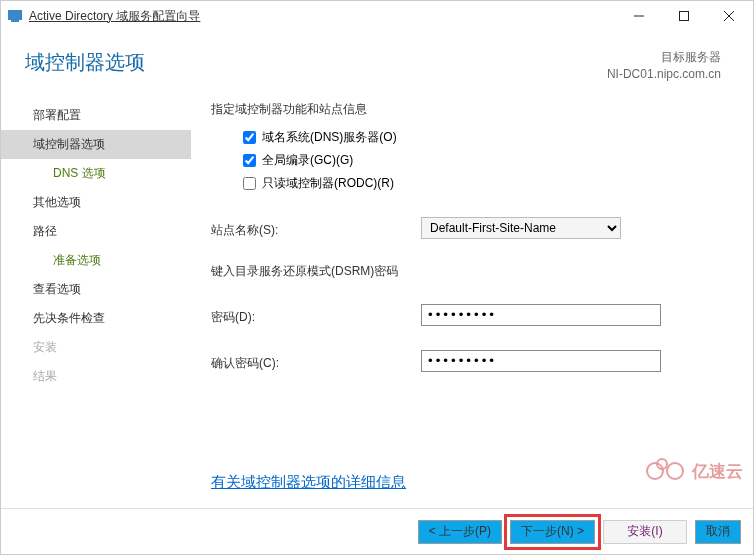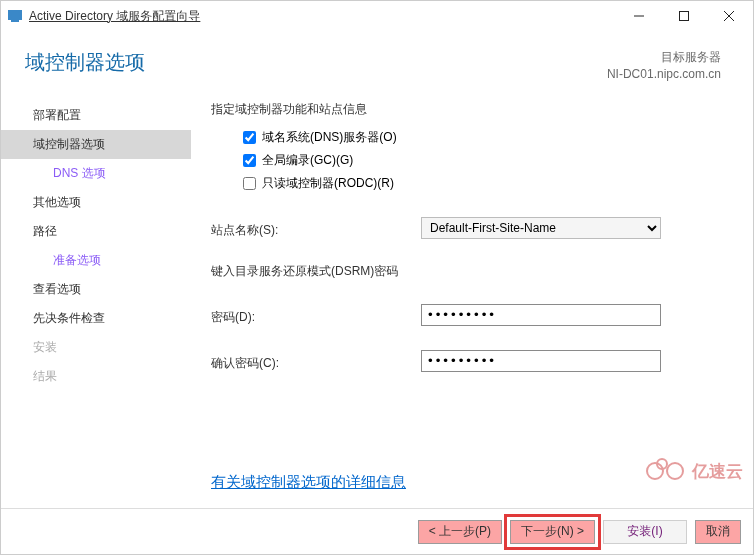--- a/index.html
+++ b/index.html
@@ -60,21 +60,21 @@
     width: 190px;
     padding: 0 0 0 0;
   }
   .sb-item {
     padding: 6px 12px 6px 32px;
     color: #333;
     cursor: pointer;
   }
   .sb-item.sub {
     padding-left: 52px;
-    color: #8b5cf6;
+    color: #4d7c0f;
   }
   .sb-item.active {
     background: #d7d7d7;
   }
   .sb-item.disabled {
     color: #aaa;
   }
   .main {
     flex: 1;
     padding: 0 28px 0 20px;
@@ -95,21 +95,21 @@
   .form-row {
     display: flex;
     align-items: flex-end;
     margin: 24px 0;
   }
   .form-row .lbl {
     width: 210px;
     color: #333;
   }
   select.site {
-    width: 240px;
+    width: 200px;
     height: 22px;
     border: 1px solid #bcbcbc;
     background: #f5f5f5;
     padding: 0 4px;
     font-size: 12px;
   }
   input.pwd {
     width: 240px;
     height: 22px;
     border: 1px solid #8a8a8a;
@@ -139,21 +139,21 @@
     align-items: center;
     justify-content: flex-end;
     padding: 0 12px;
     gap: 8px;
     background: #fff;
   }
   .btn {
     min-width: 84px;
     height: 24px;
     border: 1px solid #9b9b9b;
-    background: #fca5a5;
+    background: #0ea5e9;
     color: #333;
     font-size: 12px;
     padding: 0 10px;
     cursor: pointer;
   }
   .btn.disabled {
     color: #701a75;
     border-color: #cfcfcf;
     background: #f4f4f4;
     cursor: default;

